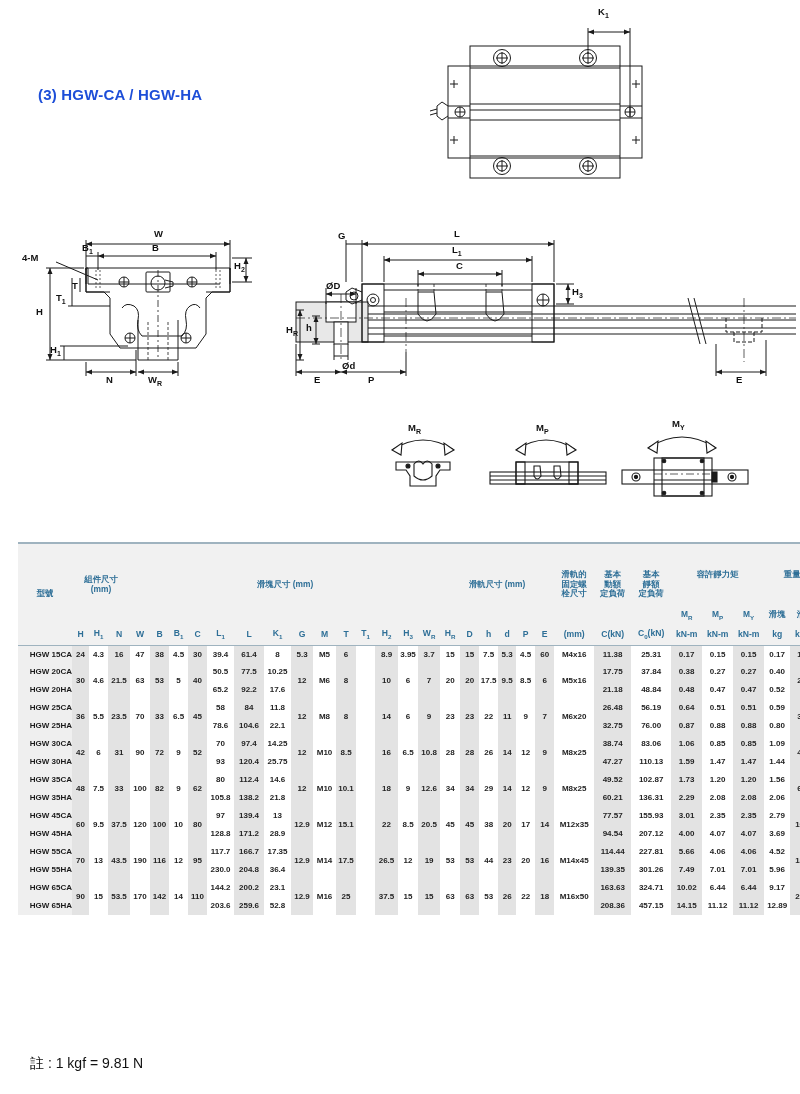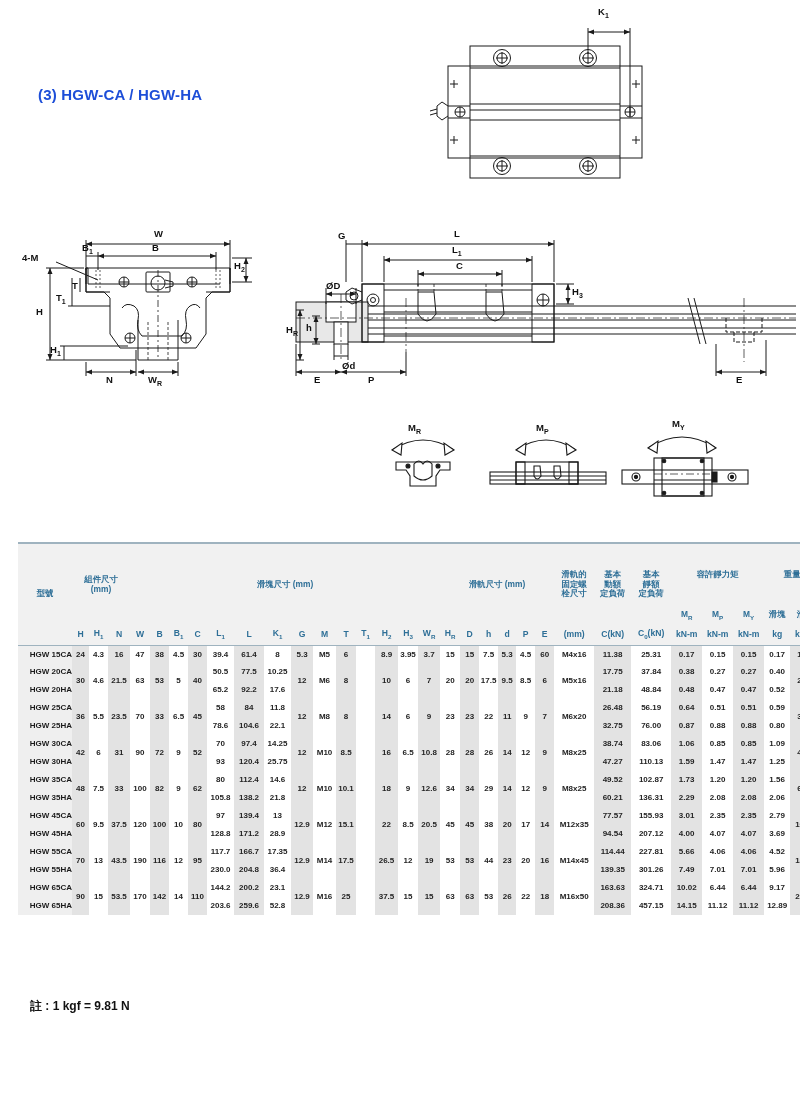--- a/index.html
+++ b/index.html
@@ -69,22 +69,22 @@
   tbody td.model {
     font-size:8px; font-weight:bold; text-align:right; padding-left:6px;
     color:#1a1a1a;
   }
   
   .sh0 { background:#efefef; }
   .sh1 { background:#e3e3e3; }
   .grpsep td { border-bottom:1.5px solid #ffffff; }
 
   .note {
-    position:absolute; left:30px; top:998px;
-    font-size:12px; color:#111; font-weight:bold;
+    position:absolute; left:30px; top:1055px;
+    font-size:14px; color:#111; font-weight:normal;
   }
   .hdr-bg { background:#f1f1f1; }
 </style>
 </head>
 <body>
 
 <div class="page-title">(3) HGW-CA / HGW-HA</div>
 
 <div class="drawings">
 
@@ -758,21 +758,21 @@
         <tr class="grpsep">
           <td class="model sh0">HGW 30HA</td>
           <td class="">93</td>
           <td class="sh1">120.4</td>
           <td class="">25.75</td>
           <td class="sh1">47.27</td>
           <td class="">110.13</td>
           <td class="sh1">1.59</td>
           <td class="">1.47</td>
           <td class="sh1">1.47</td>
-          <td class="">1.25</td>
+          <td class="">1.44</td>
         </tr>
         <tr>
           <td class="model sh0">HGW 35CA</td>
           <td rowspan="2" class="sh1">48</td>
           <td rowspan="2" class="">7.5</td>
           <td rowspan="2" class="sh1">33</td>
           <td rowspan="2" class="">100</td>
           <td rowspan="2" class="sh1">82</td>
           <td rowspan="2" class="">9</td>
           <td rowspan="2" class="sh1">62</td>

